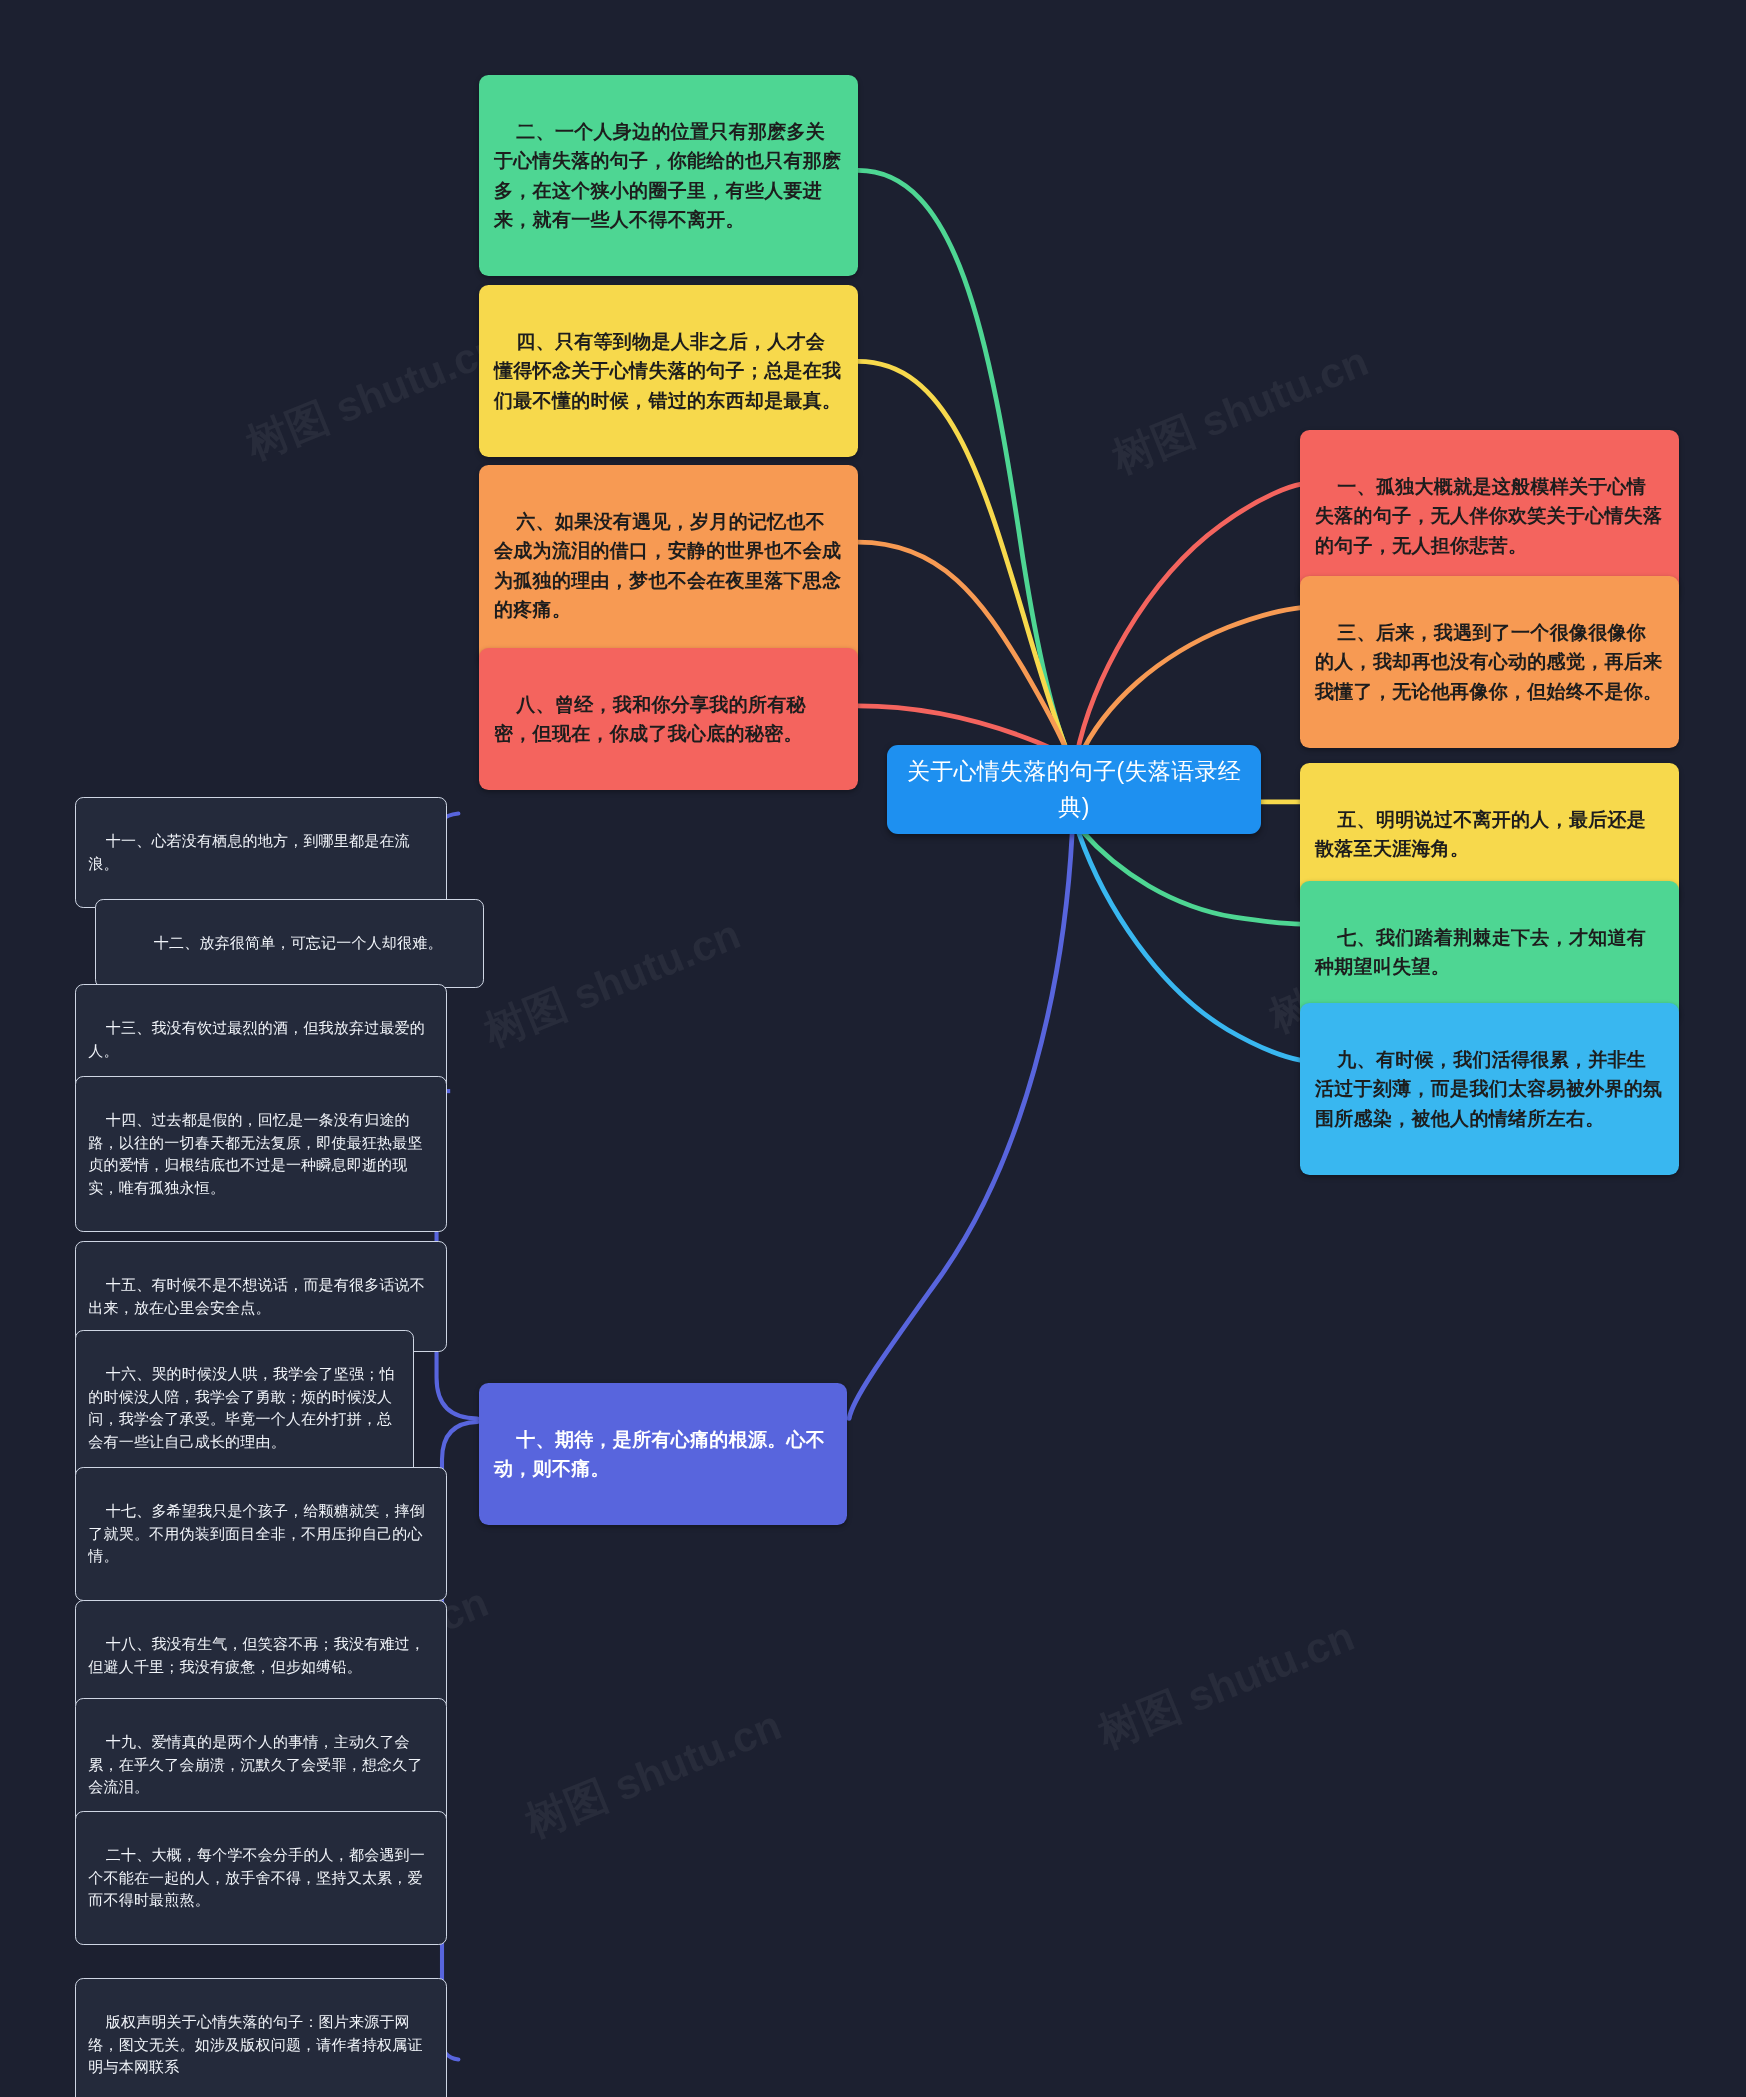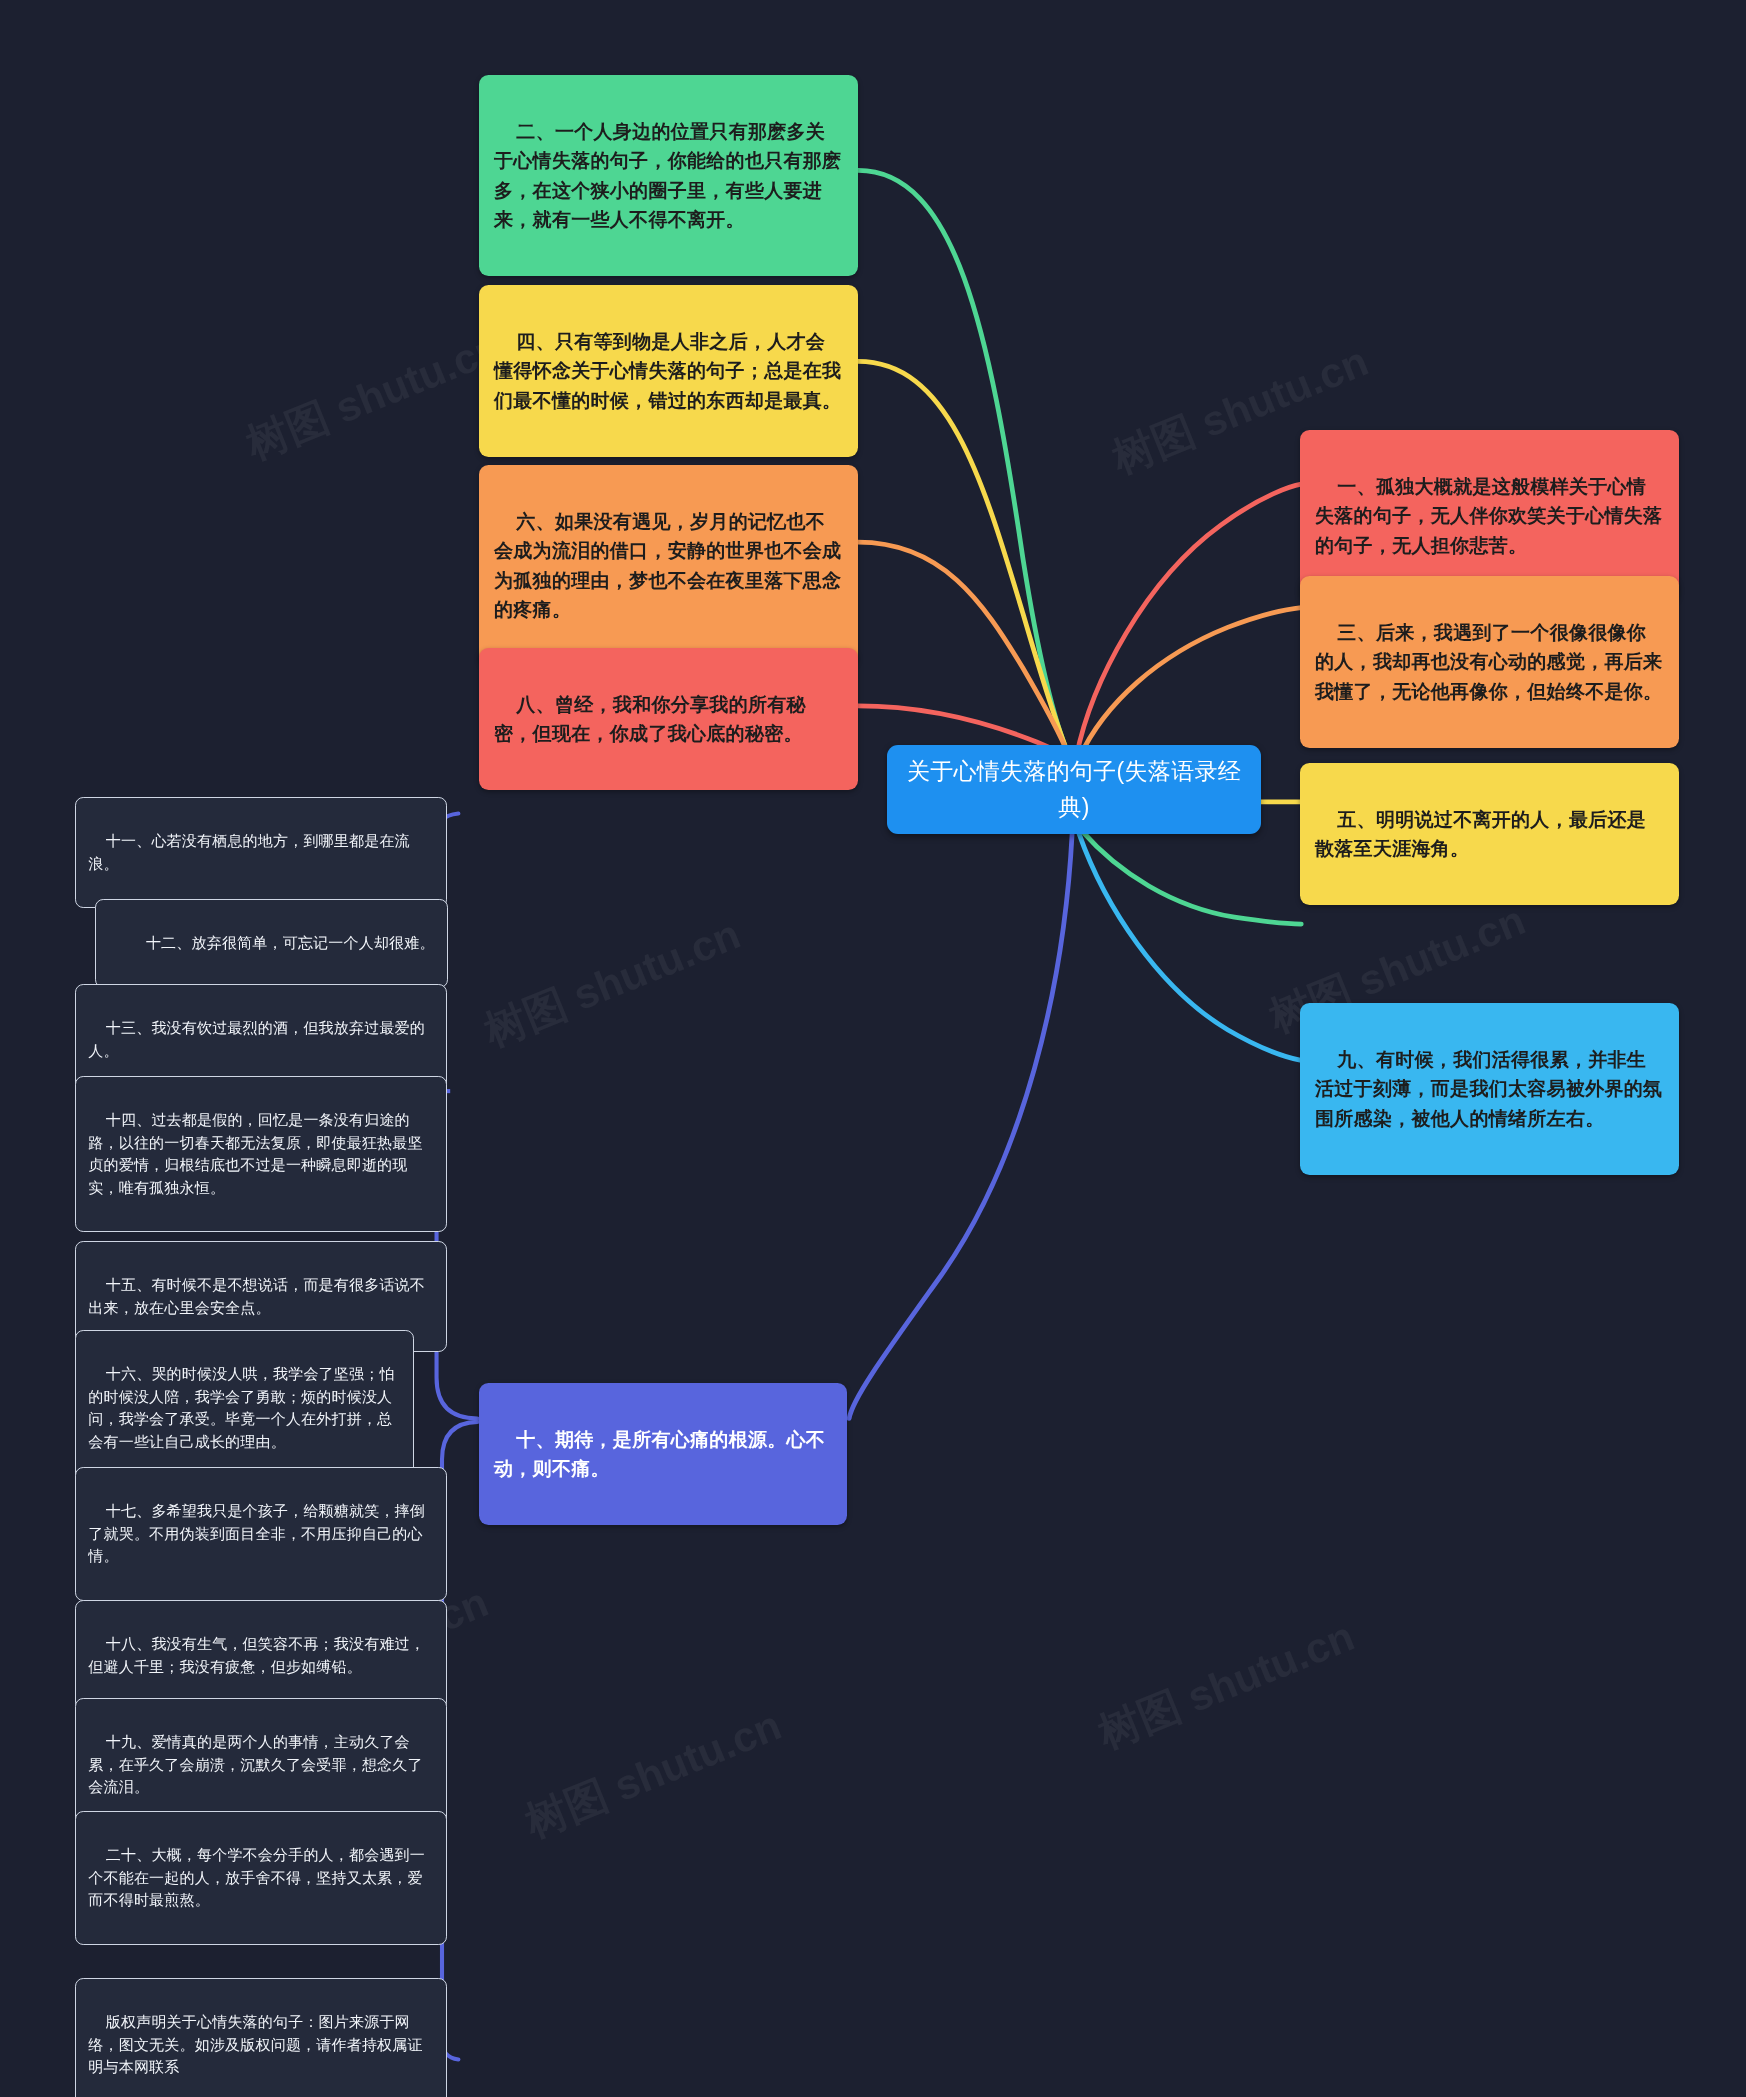--- a/index.html
+++ b/index.html
@@ -131,34 +131,37 @@
   </div>
 
   <div class="node colored" style="left:1300px; top:576px; width:379px; background:#f79a53;">
     <span>三、后来，我遇到了一个很像很像你的人，我却再也没有心动的感觉，再后来我懂了，无论他再像你，但始终不是你。</span>
   </div>
 
   <div class="node colored" style="left:1300px; top:763px; width:379px; background:#f7d94c;">
     <span>五、明明说过不离开的人，最后还是散落至天涯海角。</span>
   </div>
 
+  <div class="node colored" style="left:1300px; top:881px; width:379px; background:#4ed693;">
+    <span>七、我们踏着荆棘走下去，才知道有种期望叫失望。</span>
+  </div>
 
   <div class="node colored" style="left:1300px; top:1003px; width:379px; background:#39b7f0;">
     <span>九、有时候，我们活得很累，并非生活过于刻薄，而是我们太容易被外界的氛围所感染，被他人的情绪所左右。</span>
   </div>
 
   <div class="node colored" style="left:479px; top:1383px; width:368px; background:#5865dd; color:#ffffff;">
     <span>十、期待，是所有心痛的根源。心不动，则不痛。</span>
   </div>
 
   <div class="node plain" style="left:75px; top:797px; width:372px;">
     <span>十一、心若没有栖息的地方，到哪里都是在流浪。</span>
   </div>
 
-  <div class="node plain" style="left:95px; top:899px; width:353px; text-align:right;">
+  <div class="node plain" style="left:95px; top:899px; width:389px; text-align:center;">
     <span>十二、放弃很简单，可忘记一个人却很难。</span>
   </div>
 
   <div class="node plain" style="left:75px; top:984px; width:372px;">
     <span>十三、我没有饮过最烈的酒，但我放弃过最爱的人。</span>
   </div>
 
   <div class="node plain" style="left:75px; top:1076px; width:372px;">
     <span>十四、过去都是假的，回忆是一条没有归途的路，以往的一切春天都无法复原，即使最狂热最坚贞的爱情，归根结底也不过是一种瞬息即逝的现实，唯有孤独永恒。</span>
   </div>

